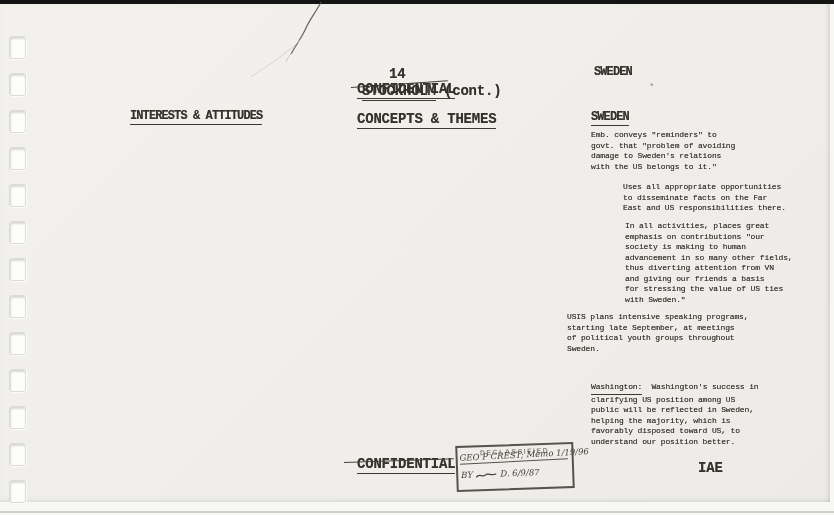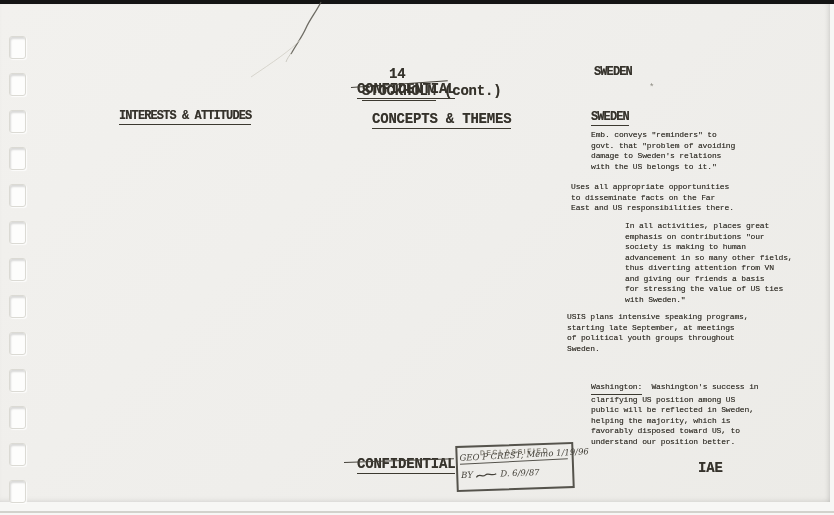--- a/index.html
+++ b/index.html
@@ -73,33 +73,33 @@
   <path d="M301,39 C290,51 273,62 251,77" stroke="#ccc9bf" stroke-width="1" fill="none" opacity="0.7"></path>
   <path d="M292,52 C289,56 287,59 286,62" stroke="#a8a59a" stroke-width="1" fill="none" opacity="0.5"></path>
 </svg>
 
 <div class="typed sz-smb" style="left:389px;top:66px">14</div>
 
 <div class="typed sz-smb" style="left:357px;top:81px"><span class="ul">CONFIDENTIAL</span></div>
 <div class="strike" style="left:351px;top:87px;width:97px;transform:rotate(-4deg)"></div>
 
 <div class="typed sz-smb" style="left:362px;top:83px"><span class="ul">STOCKHOLM</span><span> (cont.)</span></div>
-<div class="typed sz-smb" style="left:372px;top:111px"><span class="ul">CONCEPTS &amp; THEMES</span></div>
+<div class="typed sz-smb" style="left:357px;top:111px"><span class="ul">CONCEPTS &amp; THEMES</span></div>
 
-<div class="typed sz-lg" style="left:119px;top:109px"><span class="ul">INTERESTS &amp; ATTITUDES</span></div>
+<div class="typed sz-lg" style="left:130px;top:109px"><span class="ul">INTERESTS &amp; ATTITUDES</span></div>
 
 <div class="typed sz-lg" style="left:594px;top:65px">SWEDEN</div>
 <div class="asterisk" style="left:649px;top:83px">*</div>
 <div class="typed sz-lg" style="left:591px;top:110px"><span class="ul">SWEDEN</span></div>
 
 <div class="typed sz-sm" style="left:591px;top:130px">Emb. conveys "reminders" to
 govt. that "problem of avoiding
 damage to Sweden's relations
 with the US belongs to it."</div>
-<div class="typed sz-sm" style="left:571px;top:182px">Uses all appropriate opportunities
+<div class="typed sz-sm" style="left:623px;top:182px">Uses all appropriate opportunities
 to disseminate facts on the Far
 East and US responsibilities there.</div>
 <div class="typed sz-sm" style="left:625px;top:221px">In all activities, places great
 emphasis on contributions "our
 society is making to human
 advancement in so many other fields,
 thus diverting attention from VN
 and giving our friends a basis
 for stressing the value of US ties
 with Sweden."</div>

